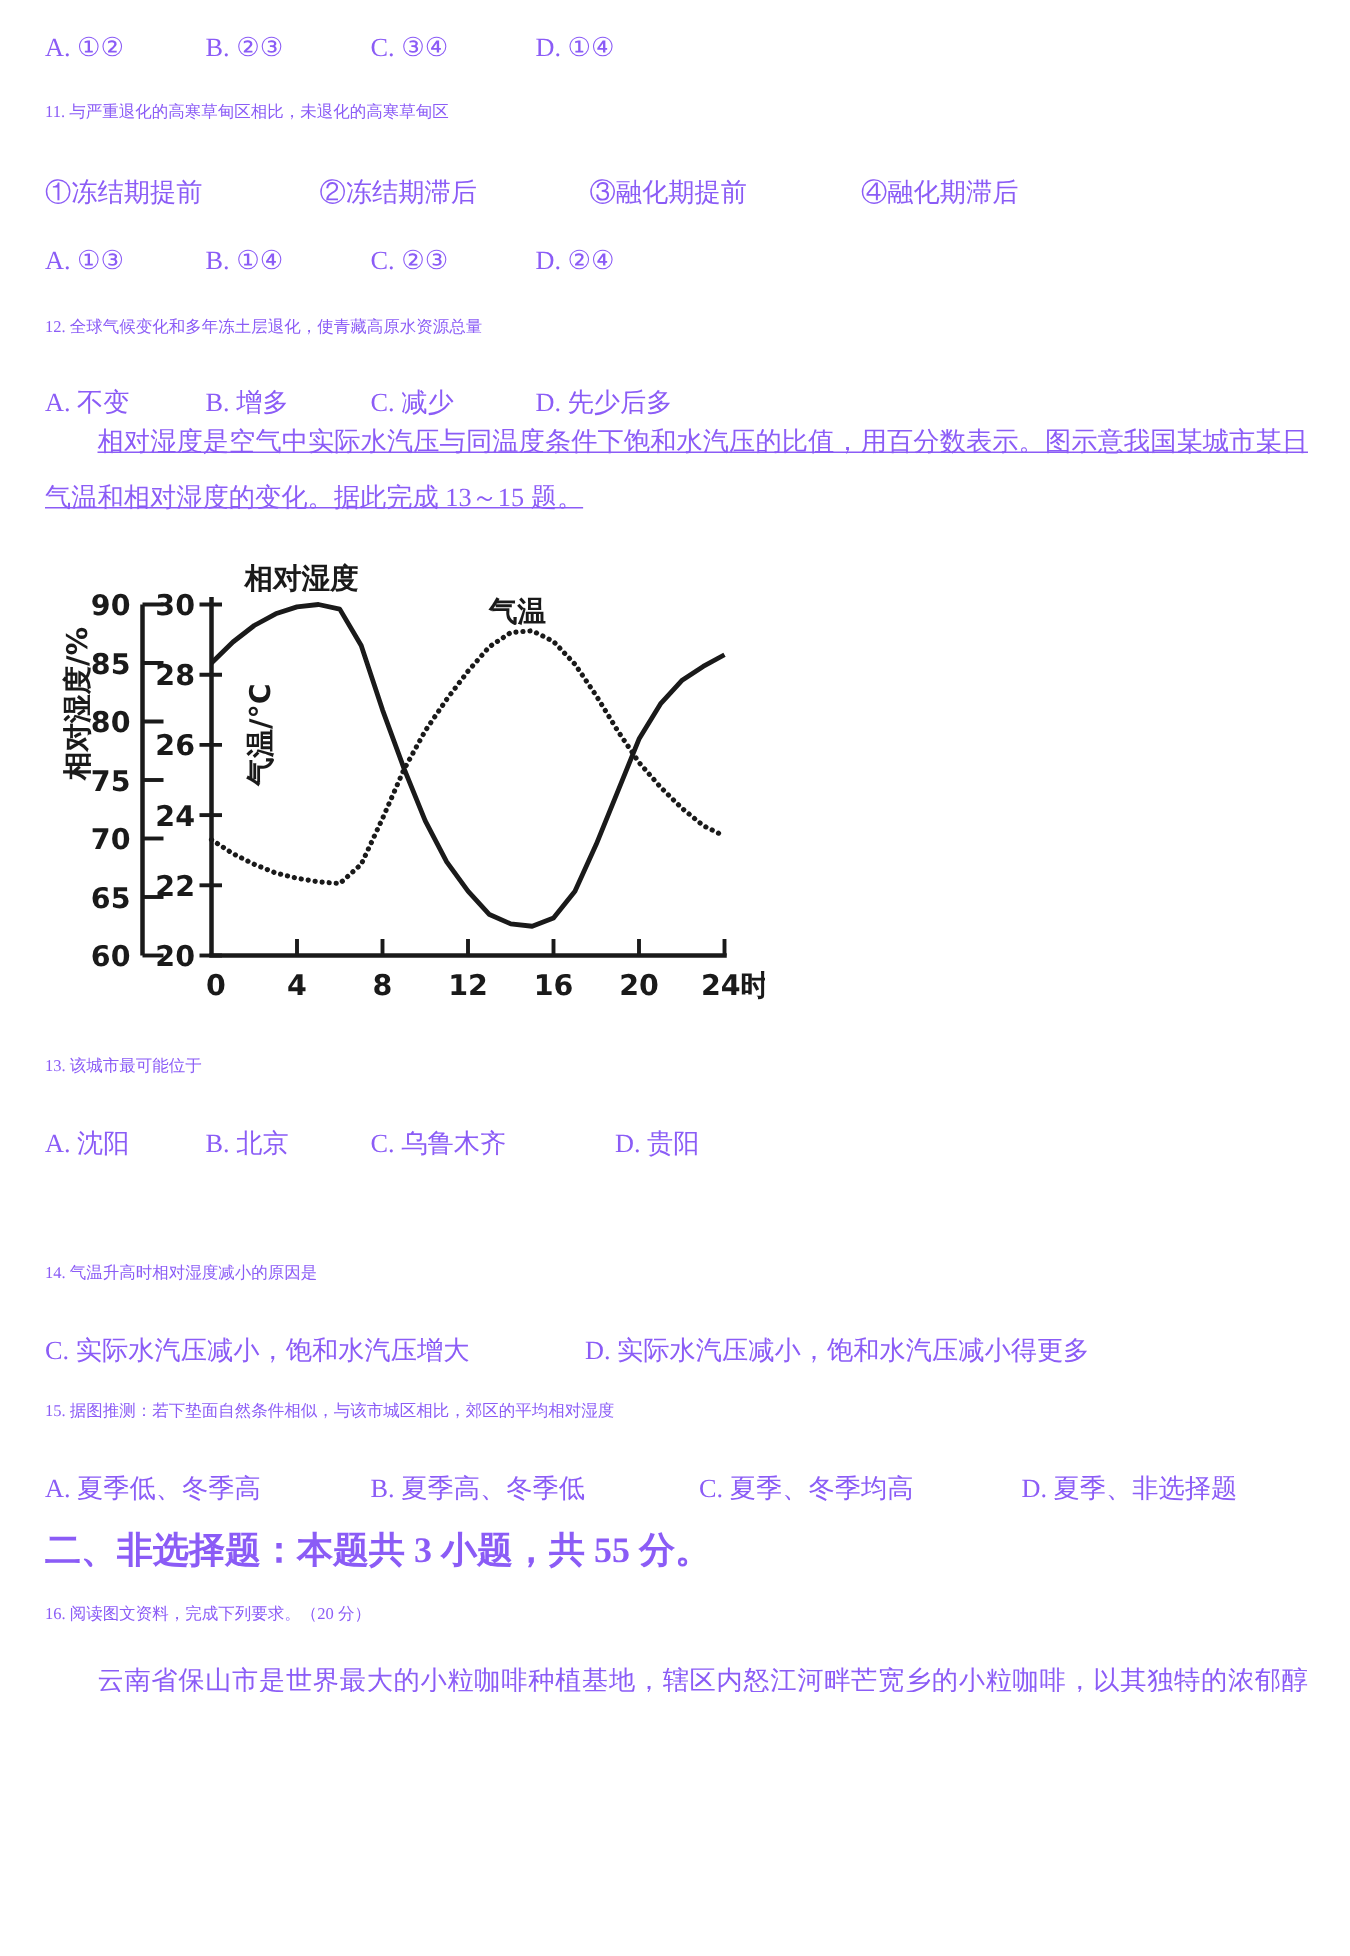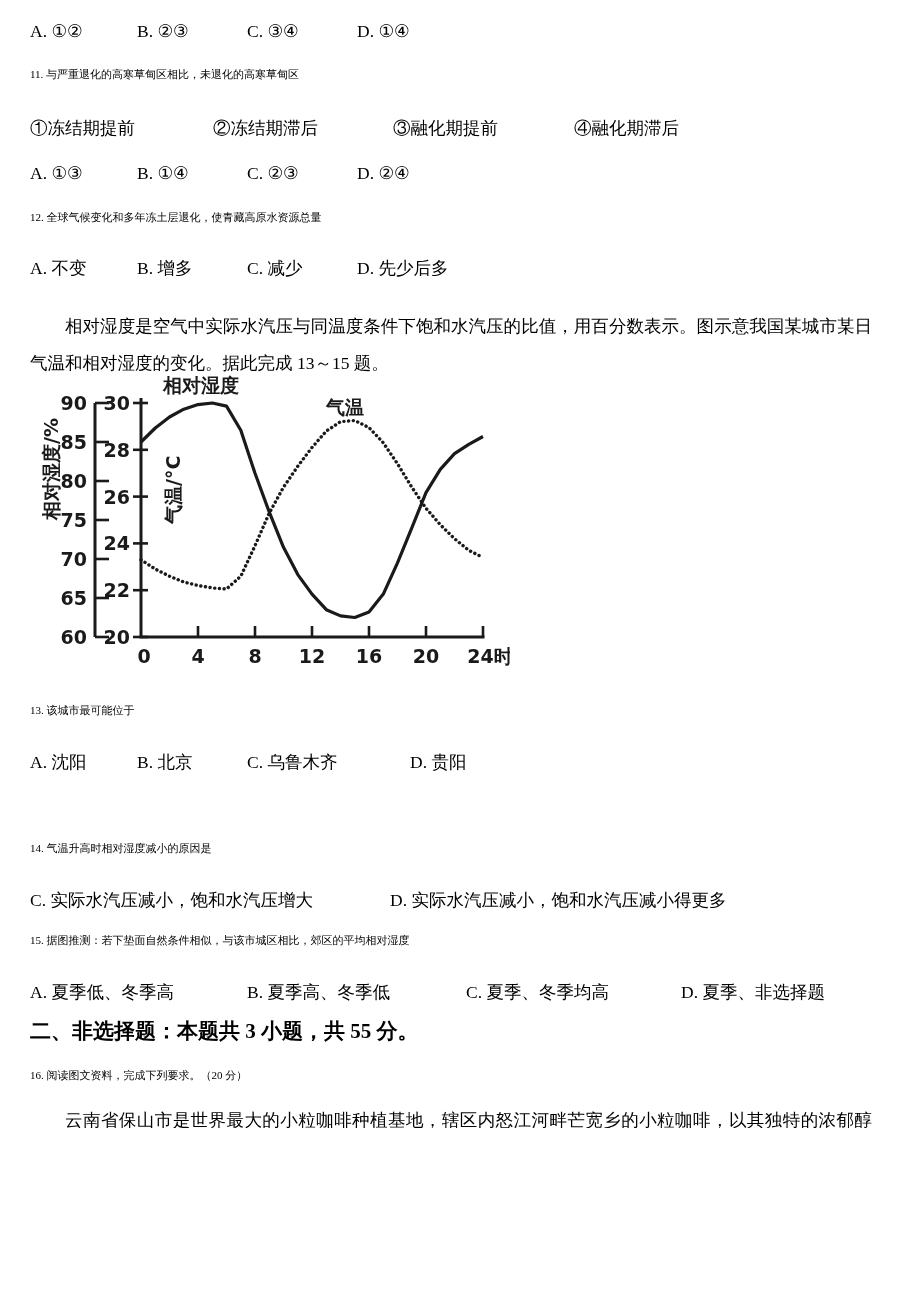--- a/index.html
+++ b/index.html
@@ -1,38 +1,38 @@
 <!DOCTYPE html>
 <html><head>
 <meta charset="utf-8">
 <style>
   html,body{margin:0;padding:0;background:#fff;}
   .page{position:relative;width:900px;height:1128px;background:#ffffff;overflow:hidden;
-        font-family:"Liberation Serif","DejaVu Serif",serif;color:#000000;}
+        font-family:"Liberation Serif","DejaVu Serif",serif;color:#8b5cf6;}
   .line{position:absolute;left:30px;font-size:11px;white-space:nowrap;}
   .row{position:absolute;left:30px;width:845px;height:24px;}
   .row span{position:absolute;top:0;font-size:17.5px;white-space:nowrap;}
   .para{position:absolute;left:30px;width:842px;font-size:17.5px;text-align:justify;text-indent:2em;}
   
   .b-q10o{top:21px}
   .b-q11t{top:67px}
   .b-q11s{top:116px}
   .b-q11o{top:163px}
   .b-q12t{top:210px}
   .b-q12o{top:256px}
-  .b-intro{top:308px;line-height:37px;}
+  .b-intro{top:276px;line-height:37px;text-decoration:underline;}
   .b-chart{position:absolute;top:372px;left:30px;width:480px;height:315px;}
   .b-q13t{top:703px}
   .b-q13o{top:750px}
   .b-q14t{top:841px}
   .b-q14a{top:843px}
   .b-q14b{top:888px}
   .b-q15t{top:933px}
   .b-q15o{top:980px}
-  .b-sec{top:1017px;font-size:21px;font-weight:700;font-family:Liberation Serif, serif;}
+  .b-sec{top:1017px;font-size:24px;font-weight:700;font-family:Liberation Serif, serif;}
   .b-q16t{top:1068px}
   .b-q16p{top:1106px;line-height:28px;}
   
   .cA{left:0}.cB{left:107px}.cC{left:217px}.cD{left:327px}
   .q13 .cD{left:380px}
   .cB2{left:360px}
   .p0{left:0}.p1{left:217px}.p2{left:436px}.p3{left:651px}
   .s0{left:0}.s1{left:183px}.s2{left:363px}.s3{left:544px}
 </style>
 </head>

